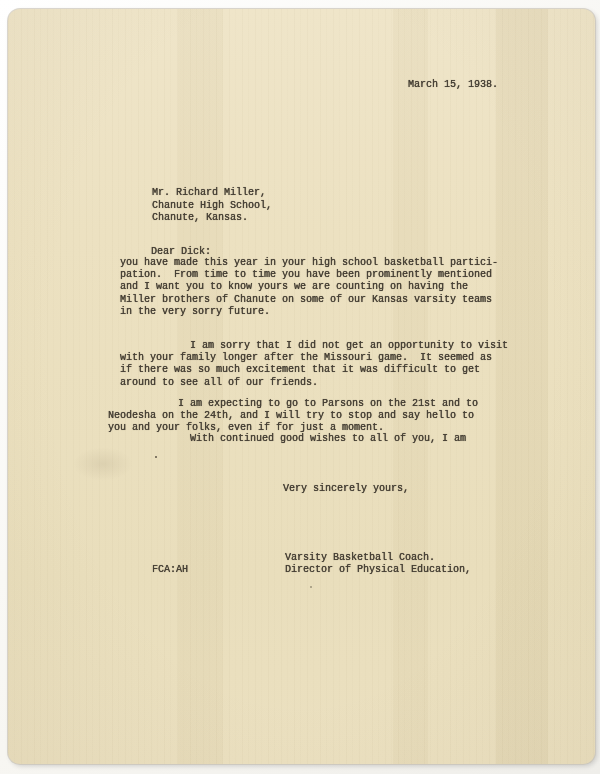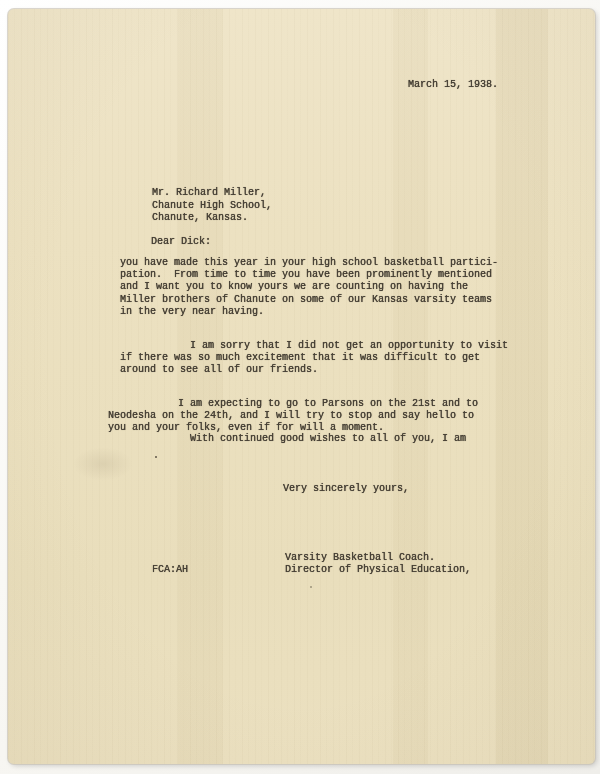--- a/index.html
+++ b/index.html
@@ -12,21 +12,21 @@
   body{
     background:var(--background);
     font-family:"Liberation Mono","DejaVu Sans Mono",monospace;
   }
   .scan{
     position:relative;width:600px;height:774px;
     background:linear-gradient(135deg,#ffffff 0%,#f7f6f2 55%,#efeeea 100%);
   }
   .paper{
     position:absolute;left:8px;top:9px;width:587px;height:755px;
-    border-radius:6px;
+    border-radius:12px;
     background-color:var(--paper);
     background-image:
       
       radial-gradient(ellipse at 50% 45%, rgba(0,0,0,0) 60%, rgba(120,100,60,0.06) 100%),
       
       linear-gradient(90deg, rgba(0,0,0,0) 0 170px, rgba(160,140,90,0.06) 170px 215px, rgba(0,0,0,0) 215px 385px, rgba(160,140,90,0.06) 385px 420px, rgba(0,0,0,0) 420px 488px, rgba(160,140,90,0.09) 488px 540px, rgba(0,0,0,0) 540px),
       
       repeating-linear-gradient(90deg, rgba(120,100,60,0.035) 0 1px, rgba(0,0,0,0) 1px 6px, rgba(120,100,60,0.02) 6px 7px, rgba(0,0,0,0) 7px 13px),
       
       linear-gradient(180deg,#efe5c9 0%,#ece1c1 30%,#e9debc 75%,#ebe0c0 100%);
@@ -60,42 +60,43 @@
     <div class="block" style="left:400px;top:70px">
       <div class="line">March 15, 1938.</div>
     </div>
 
     <div class="block addr" style="left:144px;top:178px">
       <div class="line">Mr. Richard Miller,</div>
       <div class="line">Chanute High School,</div>
       <div class="line">Chanute, Kansas.</div>
     </div>
 
-    <div class="block" style="left:143px;top:227px">
+    <div class="block" style="left:143px;top:237px">
       <div class="line">Dear Dick:</div>
     </div>
 
     <div class="block" style="left:112px;top:248px">
       <div class="line">you have made this year in your high school basketball partici-</div>
       <div class="line">pation.  From time to time you have been prominently mentioned</div>
       <div class="line">and I want you to know yours we are counting on having the</div>
       <div class="line">Miller brothers of Chanute on some of our Kansas varsity teams</div>
-      <div class="line">in the very near having.</div>
+      <div class="line">in the very sorry future.</div>
     </div>
 
     <div class="block" style="left:112px;top:331px">
       <div class="line indent">I am sorry that I did not get an opportunity to visit</div>
+      <div class="line">with your family longer after the Missouri game.  It seemed as</div>
       <div class="line">if there was so much excitement that it was difficult to get</div>
       <div class="line">around to see all of our friends.</div>
     </div>
 
     <div class="block" style="left:100px;top:389px">
       <div class="line indent">I am expecting to go to Parsons on the 21st and to</div>
       <div class="line">Neodesha on the 24th, and I will try to stop and say hello to</div>
-      <div class="line">you and your folks, even if for will a moment.</div>
+      <div class="line">you and your folks, even if for just a moment.</div>
     </div>
 
     <div class="block" style="left:112px;top:424px">
       <div class="line indent">With continued good wishes to all of you, I am</div>
     </div>
 
     <div class="block" style="left:275px;top:474px">
       <div class="line">Very sincerely yours,</div>
     </div>
 

